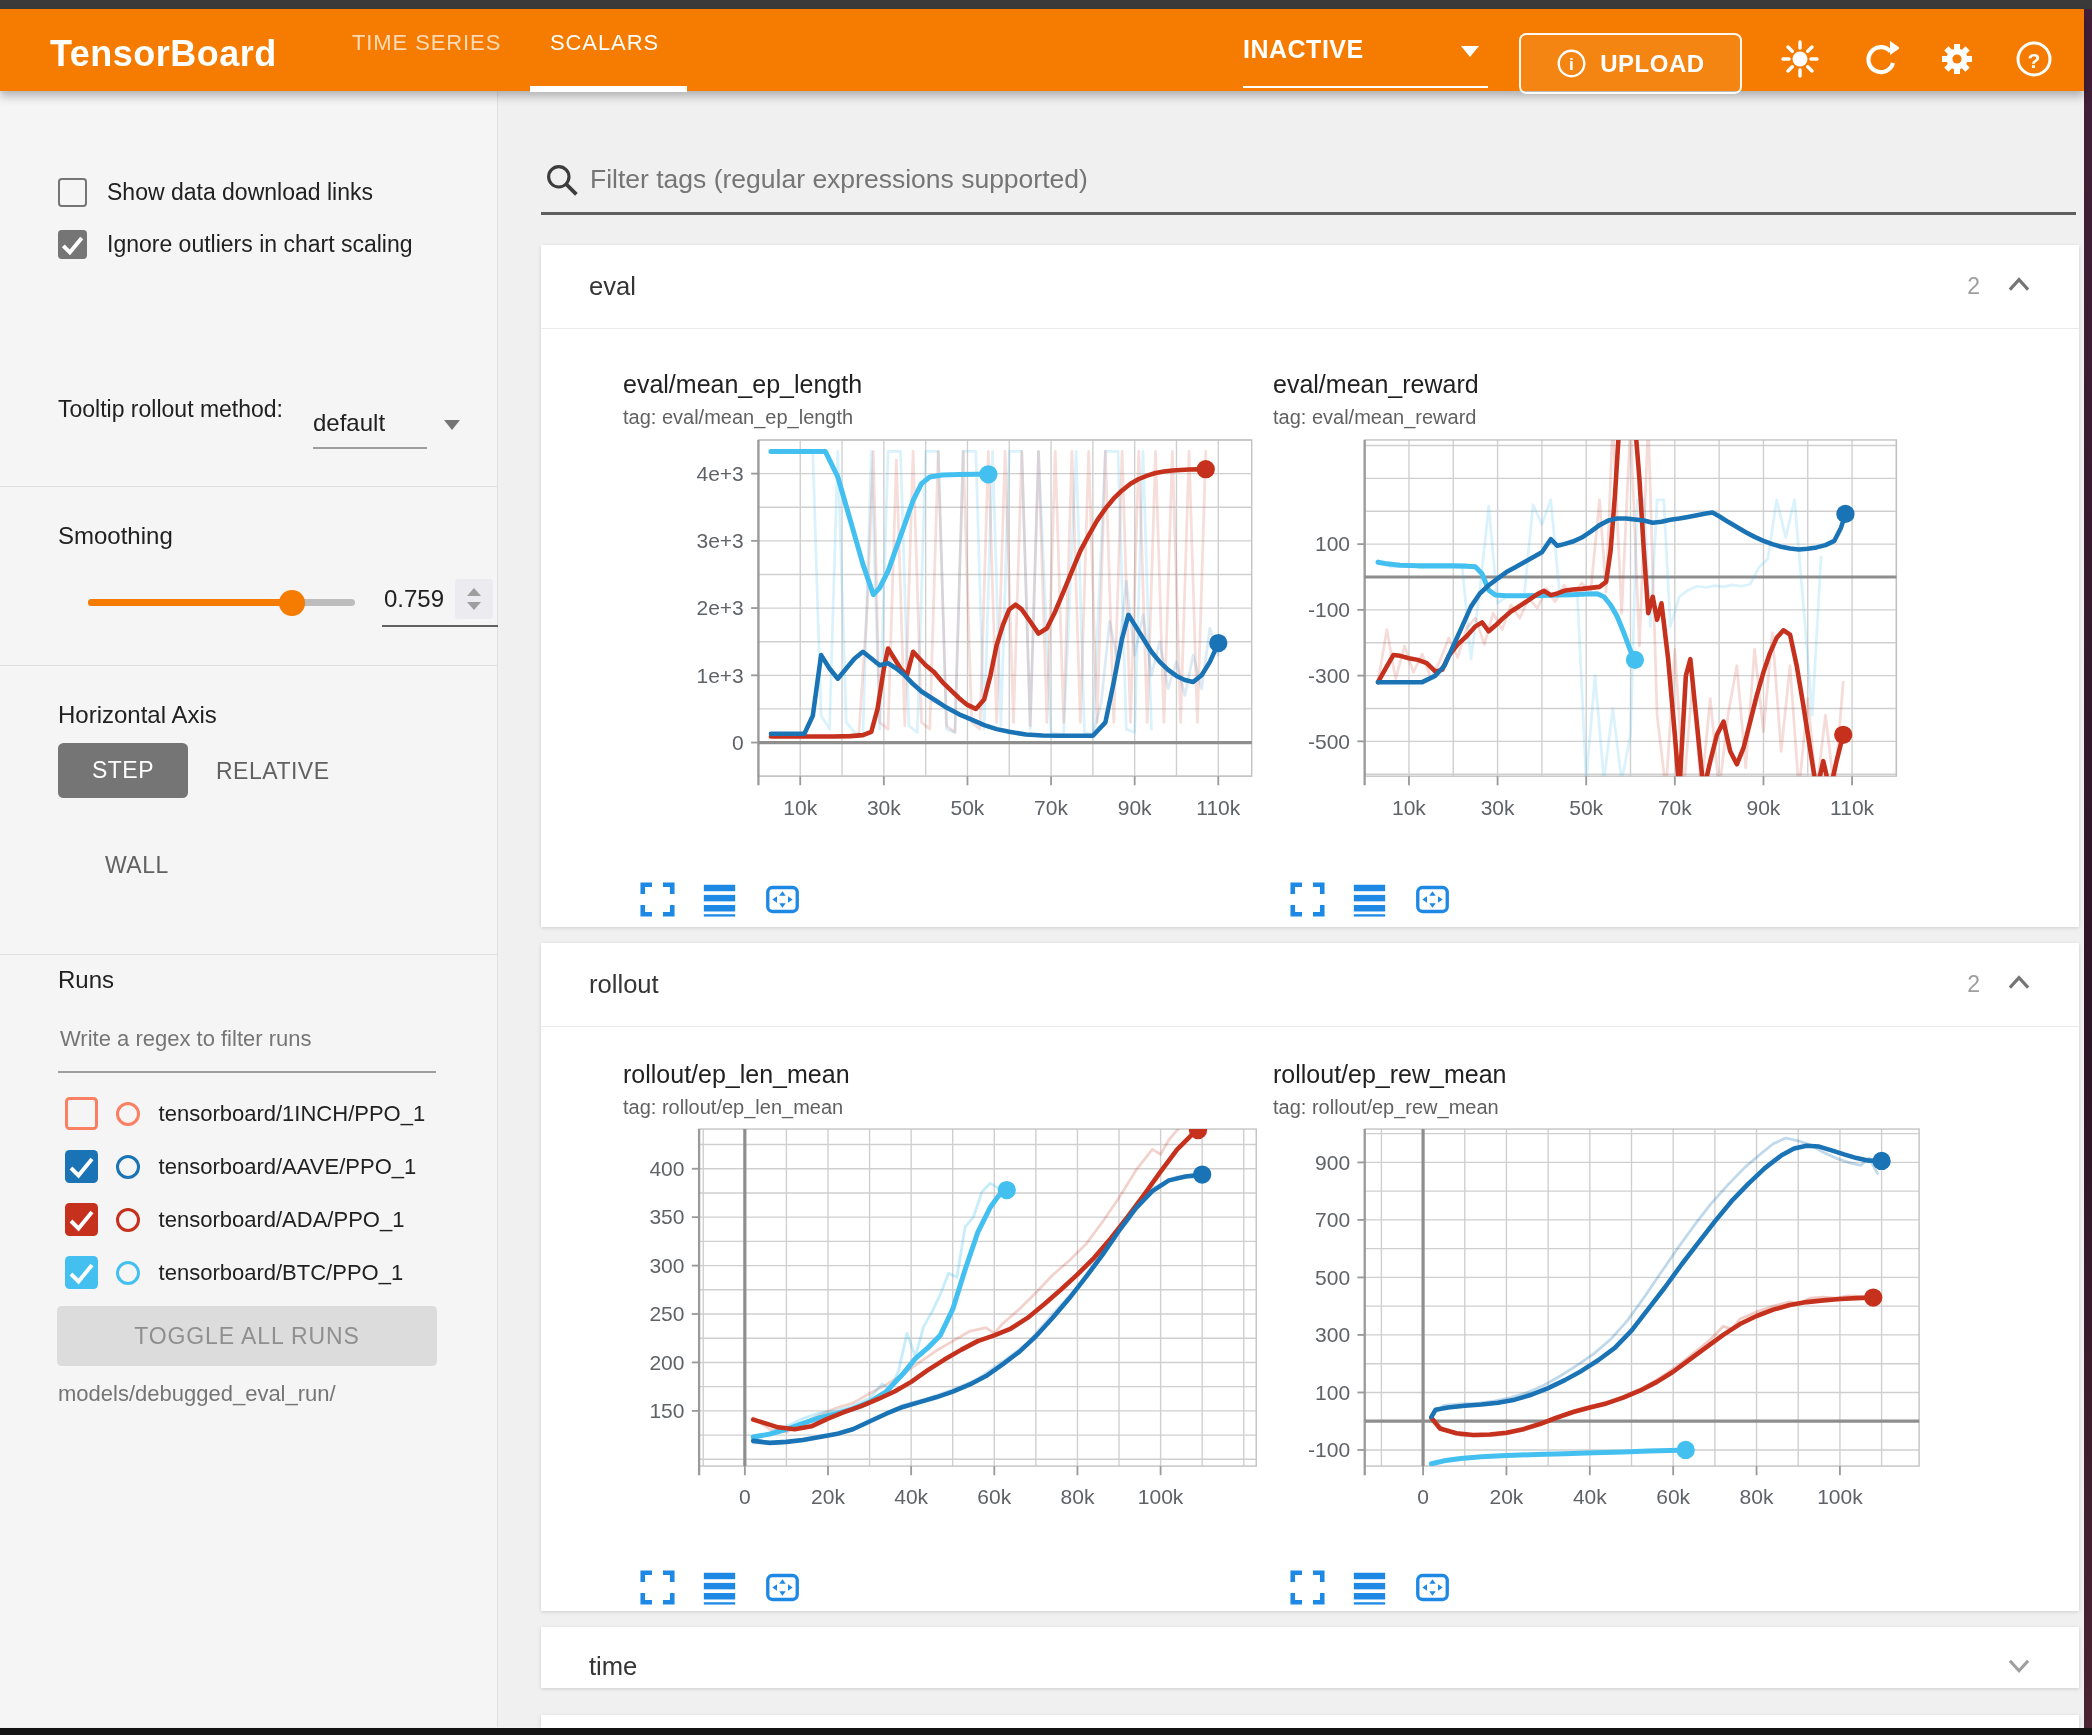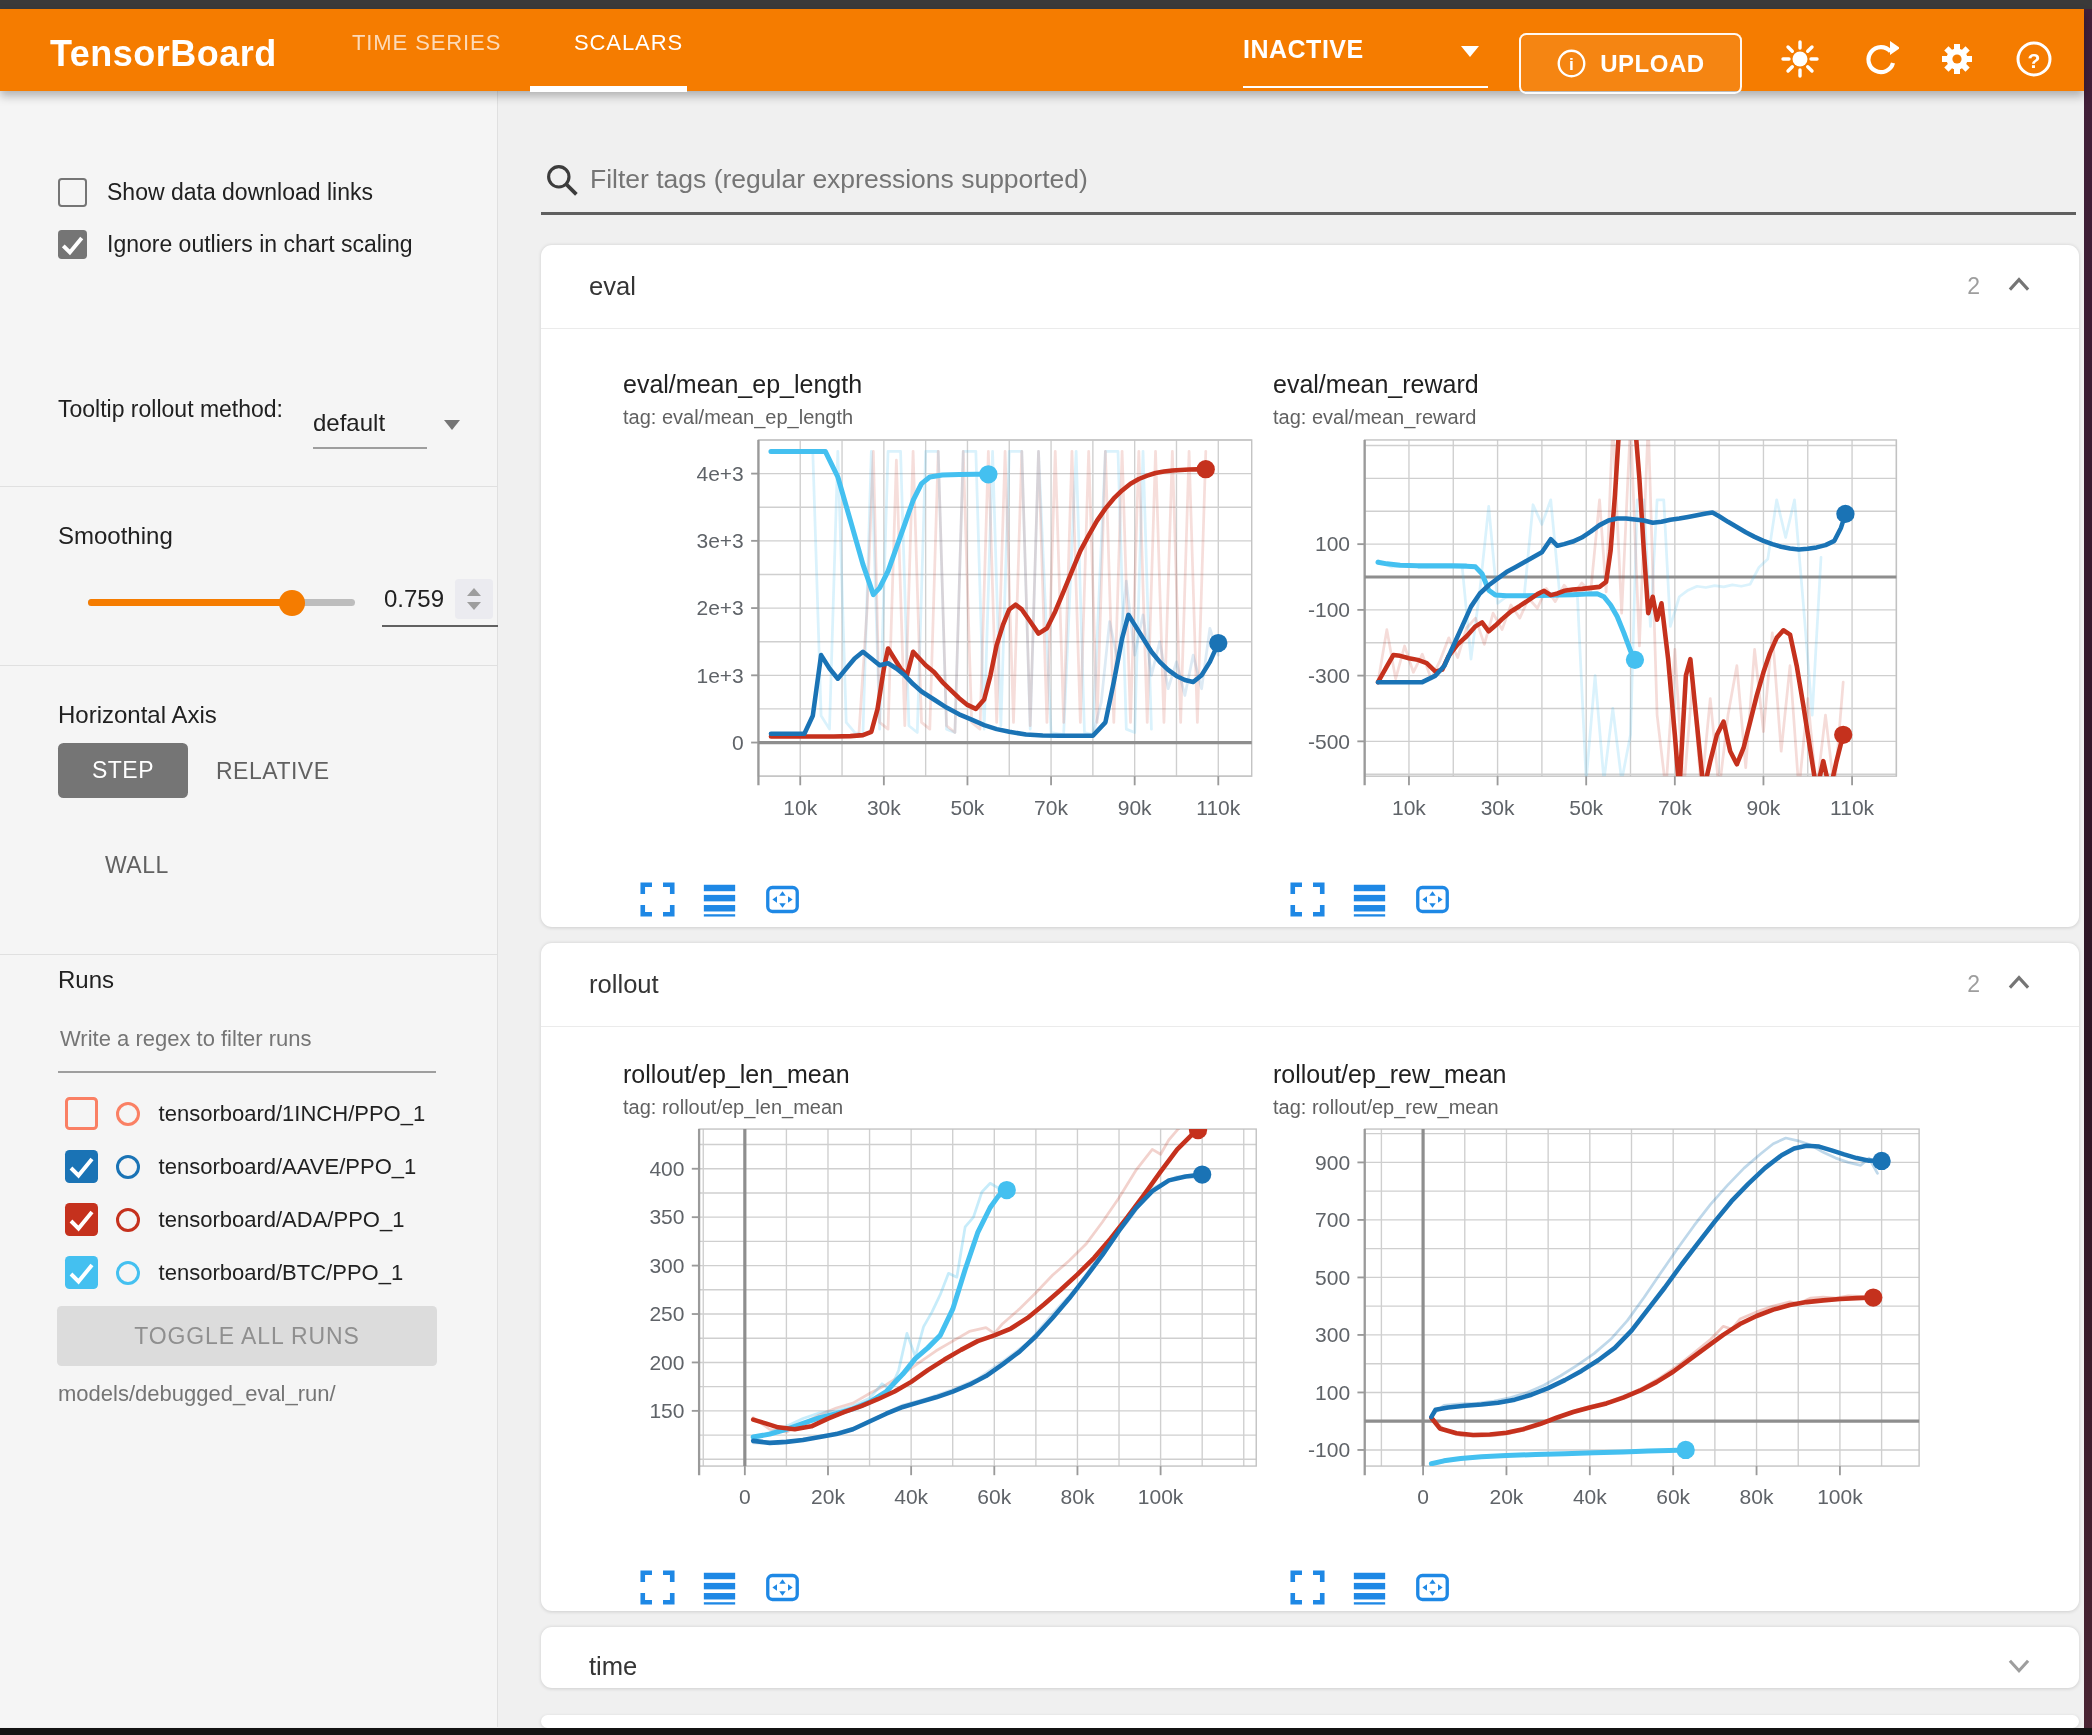--- a/index.html
+++ b/index.html
@@ -10,21 +10,21 @@
   #top-strip{left:0;top:0;width:2092px;height:9.1px;background:#3a3a3a;}
   #right-strip{right:0;top:9.1px;width:8.2px;height:1726px;
     background:linear-gradient(#43203a,#2c1524 60%,#4a2433);}
   #bottom-strip{left:0;top:1728px;width:2092px;height:7.3px;background:#141414;}
   
   #header{left:0;top:9.1px;width:2084px;height:82px;background:#f57c00;
     box-shadow:0 4.6px 9.1px rgba(0,0,0,.28);z-index:5;}
   #app-title{left:50px;top:24px;font-size:36px;font-weight:700;color:#fff;letter-spacing:0.5px;}
   .tab{top:0;height:68px;display:flex;align-items:center;font-size:22px;letter-spacing:0.9px;font-weight:500;}
   #tab-timeseries{left:352px;color:rgba(255,255,255,.72);}
-  #tab-scalars{left:550px;color:#fff;margin-left:24px;}
+  #tab-scalars{left:550px;color:#fff;}
   #tab-underline{left:530px;top:77px;width:157px;height:5.5px;background:#fff;}
   #status-dd{left:1243px;top:25.6px;width:245px;color:#fff;}
   #status-label{font-size:25px;font-weight:600;letter-spacing:0.5px;}
   #status-caret{position:absolute;right:9.1px;top:11px;width:0;height:0;
     border-left:9.1px solid transparent;border-right:9.1px solid transparent;border-top:11px solid #fff;}
   #status-underline{position:absolute;left:0;top:51px;width:245px;height:2.7px;background:#fff;}
   #upload-btn{left:1519px;top:24px;width:219px;height:57px;border:2.7px solid rgba(255,255,255,.95);
     border-radius:7.3px;background:rgba(255,255,255,.07);display:flex;align-items:center;justify-content:center;gap:12.8px;color:#fff;}
   #upload-label{font-size:24px;font-weight:600;letter-spacing:0.5px;}
   .hdr-icon{top:30px;width:40px;height:40px;}
@@ -69,21 +69,21 @@
   #toggle-all{left:57px;top:1215px;width:380px;height:60px;background:#dcdcdc;border-radius:4.6px;
     display:flex;align-items:center;justify-content:center;font-size:23px;color:#8f8f8f;letter-spacing:0.9px;}
   #runs-footer{left:58px;top:1290px;font-size:22px;color:#757575;}
   
   #main{left:498px;top:91px;width:1586px;height:1636px;background:#f0f0f0;}
   #search-row{left:46px;top:69px;width:1535px;height:55px;}
   #search-input{position:absolute;left:44px;top:3px;width:1462px;border:none;background:transparent;outline:none;
     font:26.5px "Liberation Sans",sans-serif;color:#212121;}
   #search-input::placeholder{color:#757575;}
   #search-underline{left:43px;top:121px;width:1535px;height:2.7px;background:#5f5f5f;}
-  .card{left:43px;width:1538px;background:#fff;box-shadow:0 0.9px 3.7px rgba(0,0,0,.14);border-radius:11px;}
+  .card{left:43px;width:1538px;background:#fff;box-shadow:0 0.9px 3.7px rgba(0,0,0,.14);border-radius:0;}
   .card-header{position:absolute;left:0;top:0;width:100%;height:84px;box-sizing:border-box;
     border-bottom:0.9px solid #ebebeb;display:flex;align-items:center;}
   .section-name{margin-left:48px;font-size:25.6px;color:#353535;}
   .section-count{position:absolute;right:99px;font-size:23px;color:#9e9e9e;}
   .section-chevron{position:absolute;right:48px;top:31px;width:24px;height:16.4px;}
   .chart-title{font-size:25px;color:#212121;}
   .chart-tag{font-size:20px;color:#616161;margin-top:7.3px;}
   .chart-block{position:absolute;}
   .toolbar{position:absolute;display:flex;gap:27.4px;}
   .tb-icon{width:35px;height:35px;color:#1e88e5;}

